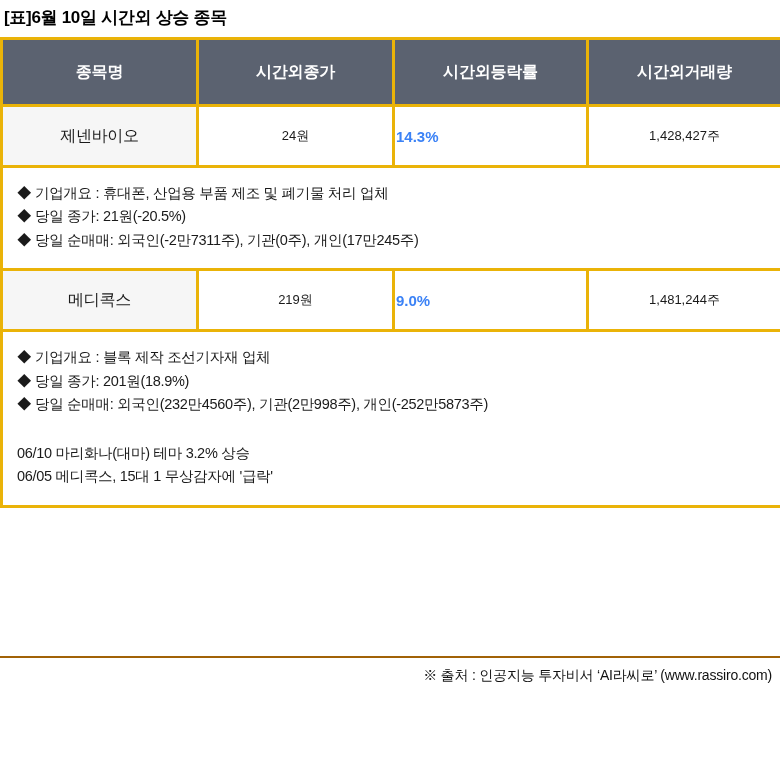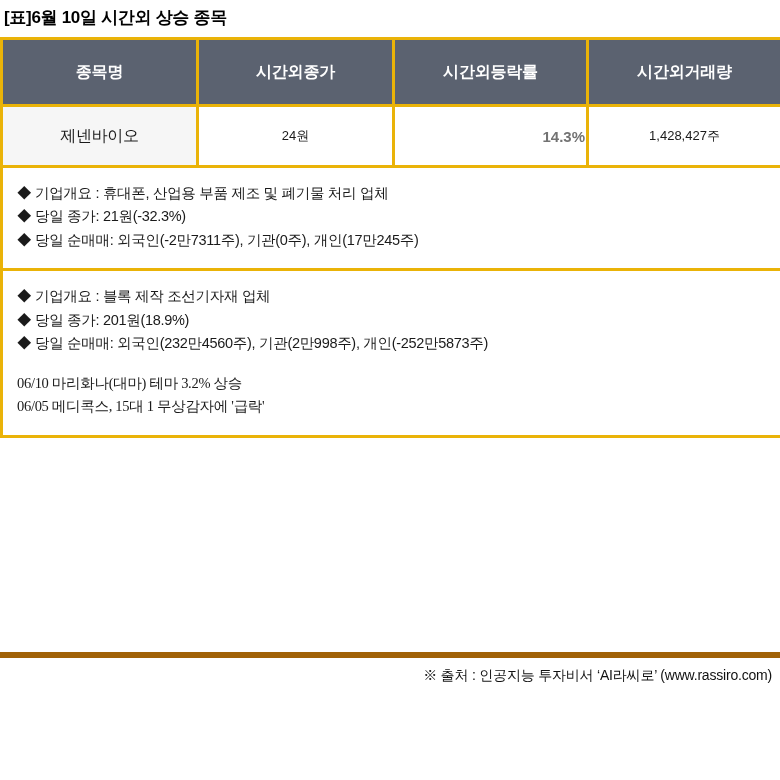--- a/index.html
+++ b/index.html
@@ -53,49 +53,48 @@
     background: #f6f6f6;
     letter-spacing: -0.3px;
     margin-left: 36px;
   }
   td.num {
     text-align: center;
     font-size: 13px;
     background: #ffffff;
   }
   td.rate {
-    text-align: right;
+    text-align: left;
     font-size: 15px;
     font-weight: bold;
-    color: #737373;
+    color: #3b82f6;
     background: #ffffff;
   }
   td.detail {
     background: #ffffff;
     padding: 14px 6px 16px 14px;
     font-size: 14.5px;
     line-height: 1.62;
     letter-spacing: -0.3px;
     vertical-align: top;
   }
   .detail-line {
     white-space: nowrap;
   }
   .extra-block {
-    margin-top: 16px;
-    font-family: Liberation Serif, serif;
+    margin-top: 25px;
   }
   .extra-line {
     white-space: nowrap;
   }
   .spacer {
     flex: 1 1 auto;
   }
   .footer {
-    border-top: 6px solid #a16207;
+    border-top: 2px solid #a16207;
     text-align: right;
     font-size: 14px;
     padding: 9px 8px 6px 8px;
     color: #111;
     letter-spacing: -0.2px;
   }
   col.c1 { width: 196px; }
   col.c2 { width: 196px; }
   col.c3 { width: 194px; }
   col.c4 { width: 194px; }
@@ -126,26 +125,32 @@
 
       <tr>
         <td class="stock-name">제넨바이오</td>
         <td class="num">24원</td>
         <td class="rate">14.3%</td>
         <td class="num">1,428,427주</td>
       </tr>
       <tr>
         <td class="detail" colspan="4">
           <div class="detail-line">◆ 기업개요 : 휴대폰, 산업용 부품 제조 및 폐기물 처리 업체</div>
-          <div class="detail-line">◆ 당일 종가: 21원(-32.3%)</div>
+          <div class="detail-line">◆ 당일 종가: 21원(-20.5%)</div>
           <div class="detail-line">◆ 당일 순매매: 외국인(-2만7311주), 기관(0주), 개인(17만245주)</div>
         </td>
       </tr>
 
 
+      <tr>
+        <td class="stock-name">메디콕스</td>
+        <td class="num">219원</td>
+        <td class="rate">9.0%</td>
+        <td class="num">1,481,244주</td>
+      </tr>
       <tr>
         <td class="detail" colspan="4">
           <div class="detail-line">◆ 기업개요 : 블록 제작 조선기자재 업체</div>
           <div class="detail-line">◆ 당일 종가: 201원(18.9%)</div>
           <div class="detail-line">◆ 당일 순매매: 외국인(232만4560주), 기관(2만998주), 개인(-252만5873주)</div>
           <div class="extra-block">
             <div class="extra-line">06/10 마리화나(대마) 테마 3.2% 상승</div>
             <div class="extra-line">06/05 메디콕스, 15대 1 무상감자에 '급락'</div>
           </div>
         </td>

